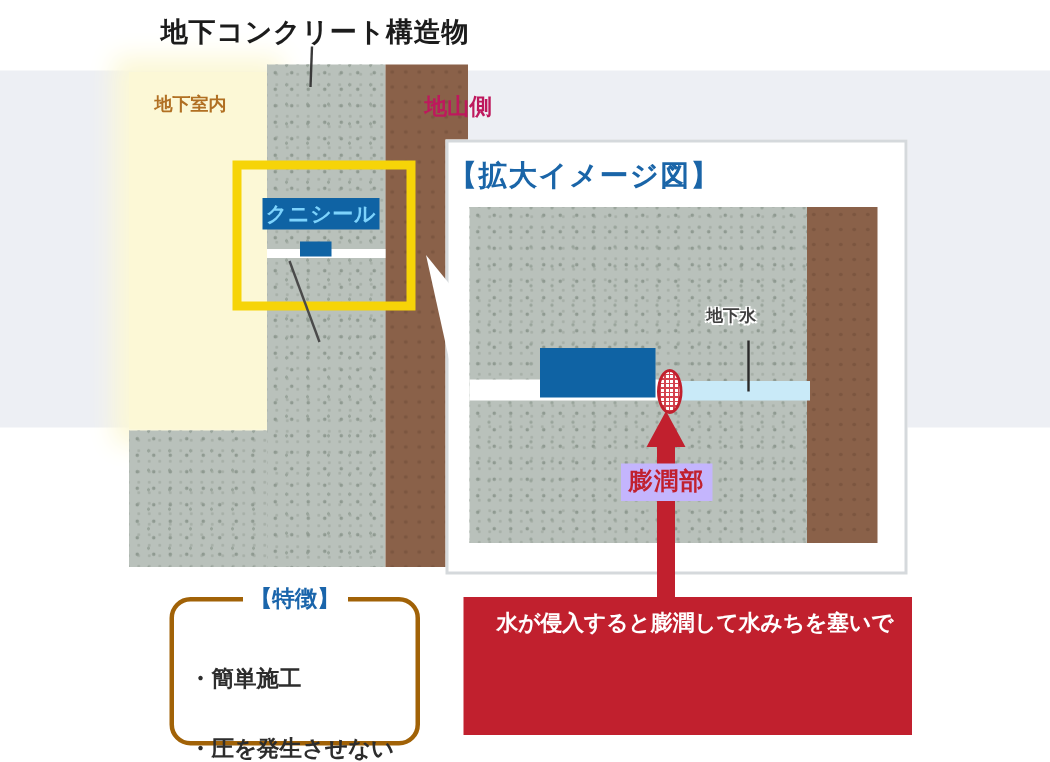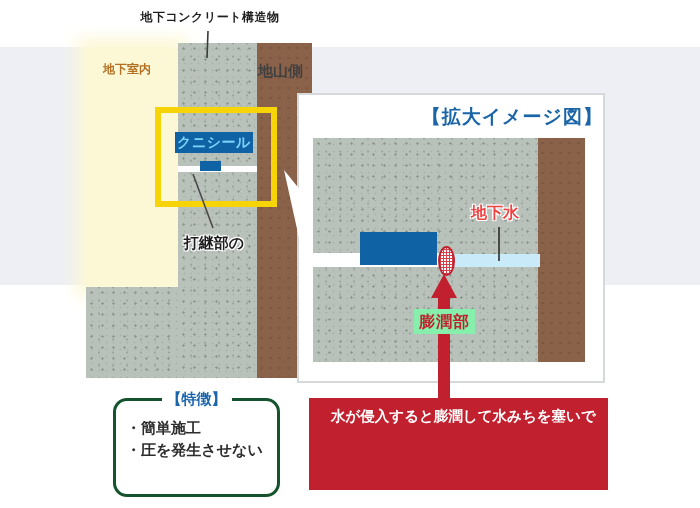--- a/index.html
+++ b/index.html
@@ -32,61 +32,61 @@
     background-color:#8a6149;
     background-image:radial-gradient(#7c5640 1px, transparent 1.3px);
     background-size:9px 10px;}
   .crack-line{left:178px;top:166px;width:79px;height:6px;background:#ffffff;z-index:4;}
   .seal-small{left:200px;top:161px;width:21px;height:10px;background:#0f63a4;z-index:5;}
   .yellow-box{left:155px;top:107px;width:122px;height:100px;border:6px solid #f6d408;
               box-sizing:border-box;z-index:6;}
   .product-tag{left:175px;top:132px;width:78px;height:21px;background:#0f63a4;color:#7dd3fc;
      font-size:14px;font-weight:bold;text-align:center;line-height:21px;z-index:7;letter-spacing:0.5px;}
 
-  .top-label{left:90px;top:9px;width:240px;text-align:center;font-size:12px;font-weight:bold;
+  .top-label{left:90px;top:9px;width:240px;text-align:center;font-size:18px;font-weight:bold;
      color:#1c1c1c;z-index:7;letter-spacing:0.5px;}
   .room-label{left:103px;top:61px;font-size:12px;font-weight:bold;color:#b17023;z-index:7;}
-  .ground-label{left:258px;top:62px;font-size:15px;font-weight:bold;color:#404040;z-index:7;}
+  .ground-label{left:258px;top:62px;font-size:15px;font-weight:bold;color:#be185d;z-index:7;padding-left:25px;}
   .halo{text-shadow:-1px -1px 0 #fff,1px -1px 0 #fff,-1px 1px 0 #fff,1px 1px 0 #fff,0 0 3px #fff;}
   .crack-label{left:164px;top:234px;width:100px;text-align:center;font-size:15px;font-weight:bold;
      color:#1c1c1c;line-height:18px;z-index:7;}
 
   
   .panel{left:297px;top:93px;width:308px;height:290px;background:#ffffff;
      border:2px solid #d5d9dc;box-sizing:border-box;z-index:10;}
-  .panel-title{position:absolute;left:0;top:9px;width:100%;text-align:right;
+  .panel-title{position:absolute;left:0;top:9px;width:100%;text-align:left;
      font-size:19px;font-weight:bold;color:#1a65a8;letter-spacing:1px;}
   .p-concrete{position:absolute;left:14px;top:43px;width:226px;height:224px;}
   .p-brown{position:absolute;left:239px;top:43px;width:47px;height:224px;
     background-color:#8a6149;
     background-image:radial-gradient(#7c5640 1px, transparent 1.3px);background-size:9px 10px;}
   .p-gap{position:absolute;left:14px;top:158px;width:141px;height:14px;background:#ffffff;}
   .p-water{position:absolute;left:153px;top:159px;width:88px;height:13px;background:#c9eaf8;}
   .p-seal{position:absolute;left:61px;top:137px;width:77px;height:33px;background:#0f63a4;}
   .p-oval{position:absolute;left:139px;top:151px;width:17px;height:30px;border-radius:50%;
      border:2px solid #c1202e;box-sizing:border-box;
      background:
        repeating-linear-gradient(0deg,#d4414d 0 1px, transparent 1px 3px),
        repeating-linear-gradient(90deg,#d4414d 0 1px, transparent 1px 3px),
        #ffffff;}
-  .gw-label{position:absolute;left:172px;top:108px;font-size:16px;font-weight:bold;color:#ef4444;}
+  .gw-label{position:absolute;left:172px;top:108px;font-size:11px;font-weight:bold;color:#404040;}
 
   
   .overlay{left:0;top:0;width:700px;height:508px;z-index:40;pointer-events:none;}
 
-  .swell-tag{left:414px;top:309px;width:61px;height:25px;background:#86efac;color:#c1202e;
+  .swell-tag{left:414px;top:309px;width:61px;height:25px;background:#c4b5fd;color:#c1202e;
      font-size:16px;font-weight:bold;text-align:center;line-height:25px;z-index:50;letter-spacing:1px;}
 
   
   .features{left:113px;top:398px;width:167px;height:99px;background:#ffffff;
-     border:3px solid #14532d;border-radius:14px;box-sizing:border-box;z-index:20;}
+     border:3px solid #a16207;border-radius:14px;box-sizing:border-box;z-index:20;}
   .features-title{position:absolute;top:-11px;left:50%;transform:translateX(-50%);
      background:#ffffff;padding:0 5px;font-size:15px;font-weight:bold;color:#1a65ab;white-space:nowrap;}
   .f-list{padding:16px 0 0 10px;}
-  .f-item{font-size:15px;font-weight:bold;color:#2d2d2d;line-height:22px;white-space:nowrap;}
+  .f-item{font-size:15px;font-weight:bold;color:#2d2d2d;line-height:22px;white-space:nowrap;margin-top:25px;}
 
   
   .callout{left:309px;top:398px;width:299px;height:92px;background:#c1202e;z-index:20;
      box-sizing:border-box;padding:5px 0 0 22px;}
   .c-line{font-size:14.5px;font-weight:bold;color:#ffffff;line-height:26px;white-space:nowrap;}
 </style>
 </head>
 <body>
 
 <div class="abs band"></div>
@@ -97,21 +97,20 @@
 <div class="abs brown"></div>
 <div class="abs crack-line"></div>
 <div class="abs seal-small"></div>
 <div class="abs yellow-box"></div>
 <div class="abs product-tag">クニシール</div>
 
 <div class="abs top-label">地下コンクリート構造物</div>
 <div class="abs room-label">地下室内</div>
 <div class="abs ground-label">地山側</div>
 <div class="abs crack-label halo">
-  <div>打継部の</div>
 </div>
 
 <div class="abs panel">
   <div class="panel-title">【拡大イメージ図】</div>
   <div class="p-concrete concrete"></div>
   <div class="p-brown"></div>
   <div class="p-gap"></div>
   <div class="p-water"></div>
   <div class="p-seal"></div>
   <div class="p-oval"></div>

